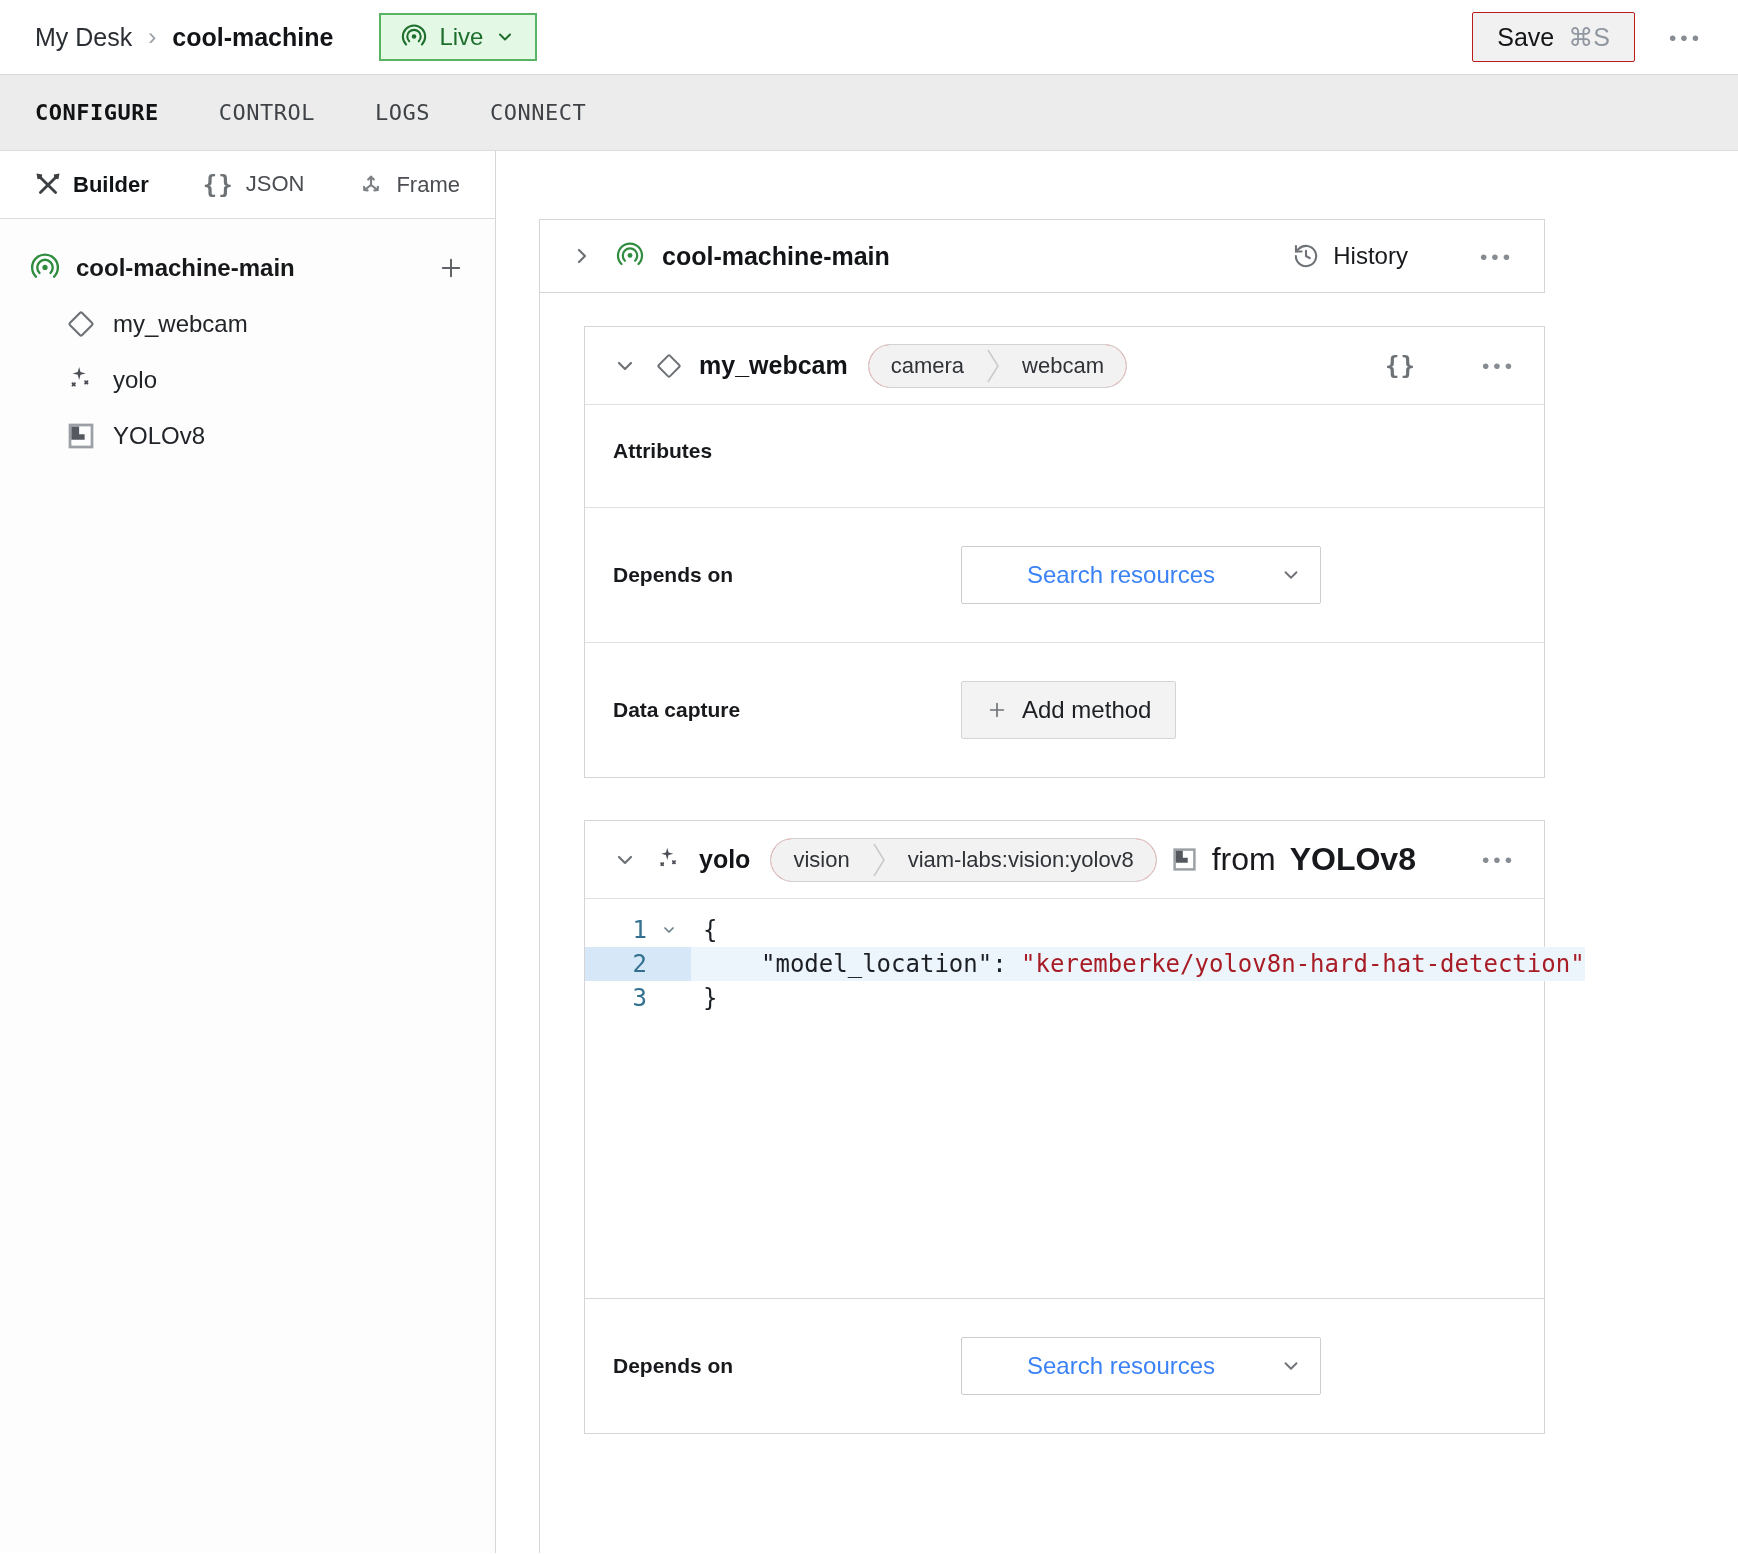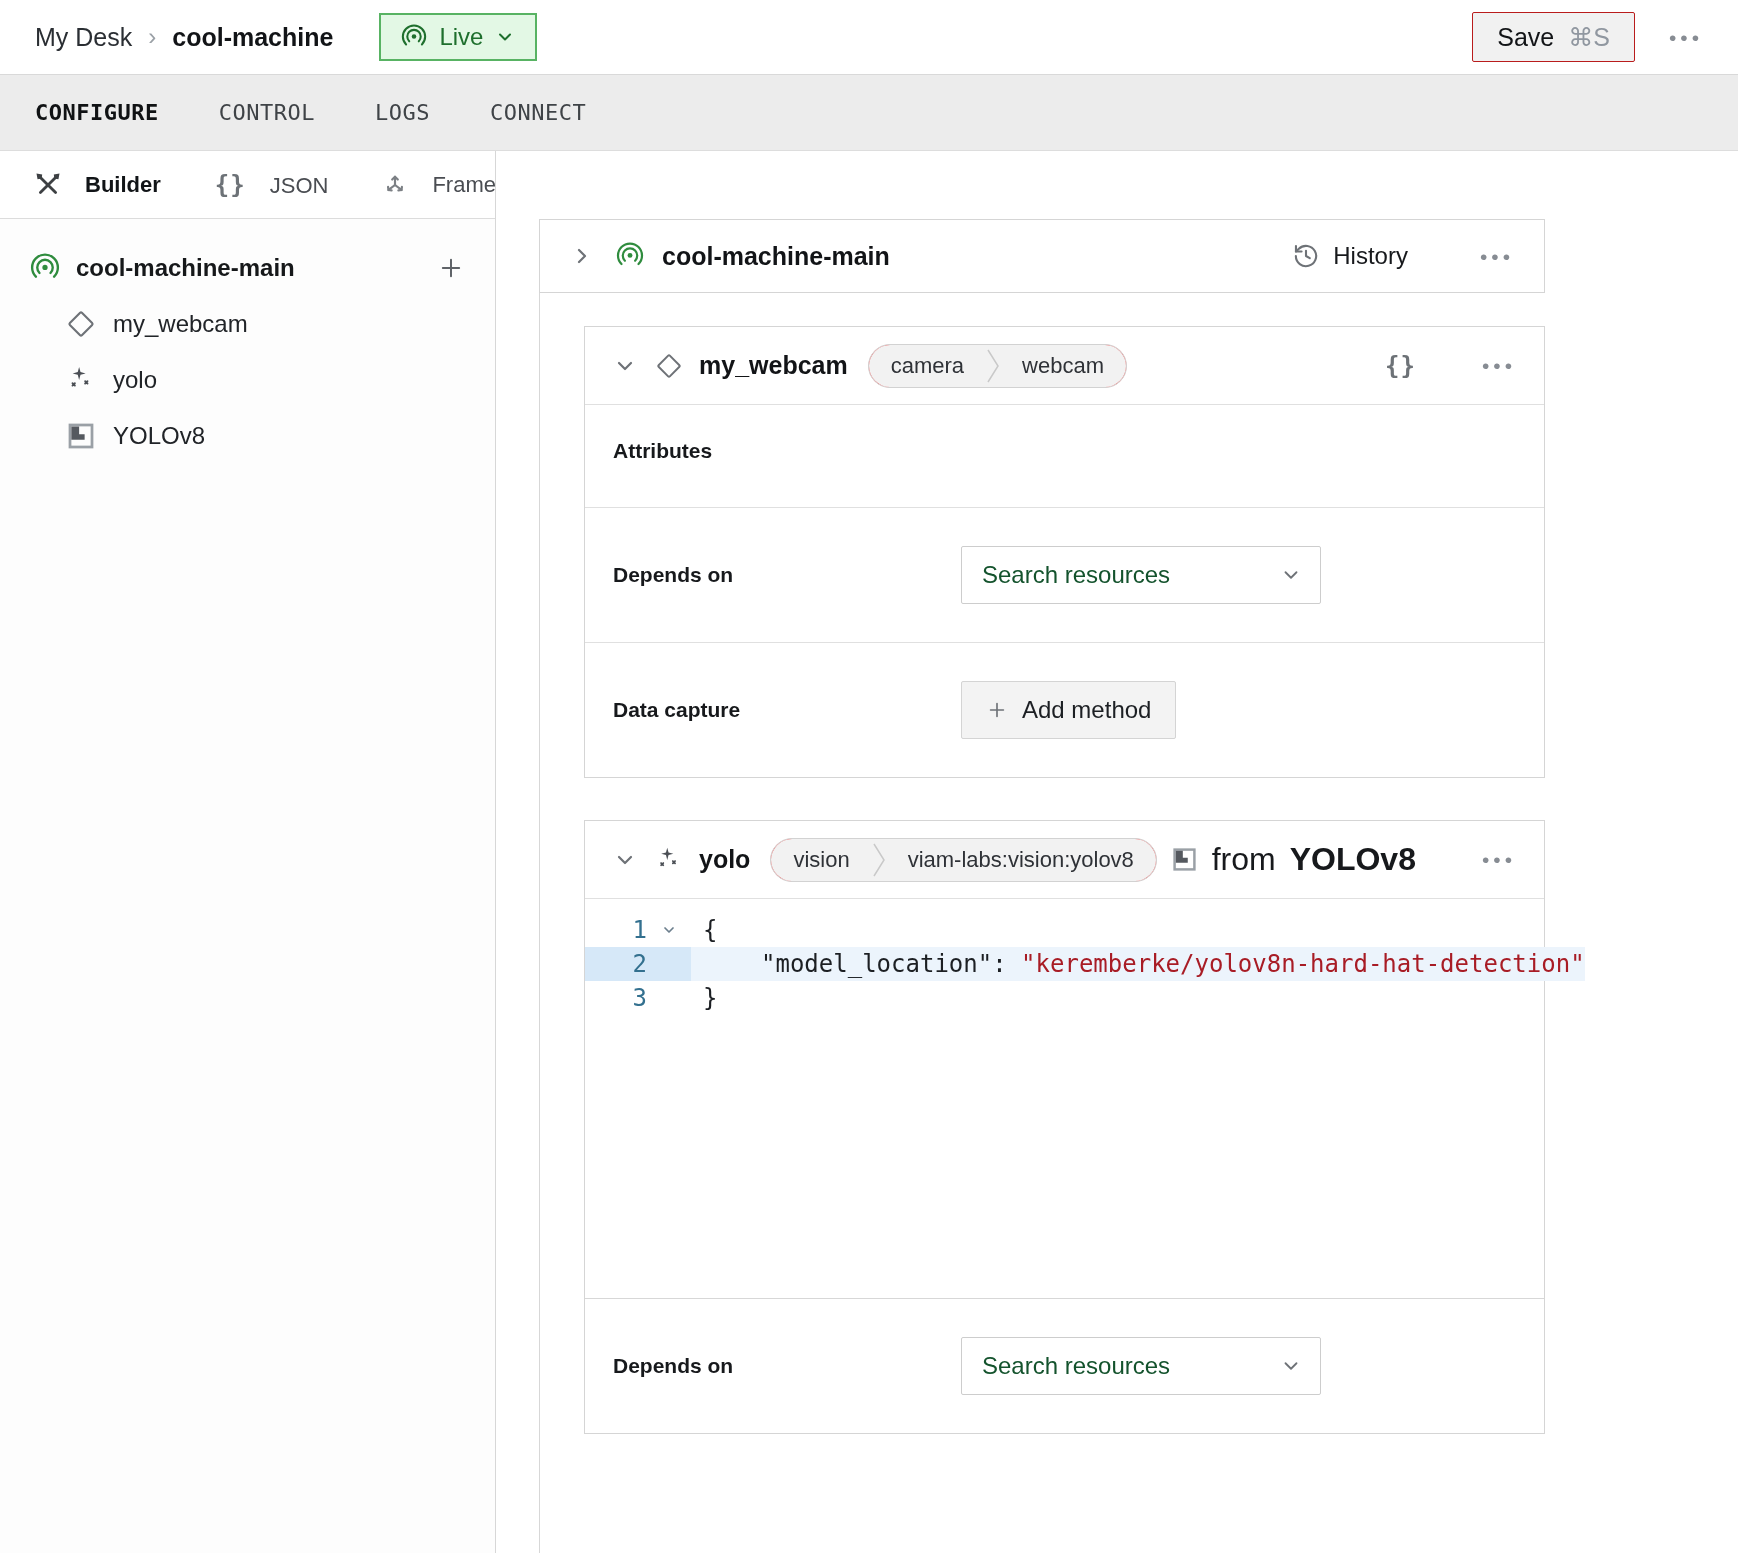--- a/index.html
+++ b/index.html
@@ -49,21 +49,21 @@
 
   
   .content { display:flex; height:1402px; }
 
   
   .sidebar { width:496px; border-right:1px solid #d7d7d7; background:#fdfdfd; }
   .sidebar-toolbar {
     height:68px; display:flex; align-items:center; gap:54px;
     padding:0 35px; border-bottom:1px solid #dcdcdc; background:#fff; font-size:22px;
   }
-  .mode { display:flex; align-items:flex-end; gap:24px; cursor:pointer; color:#4a4d52; }
+  .mode { display:flex; align-items:flex-start; gap:12px; cursor:pointer; color:#4a4d52; }
   .mode.active { color:#111417; font-weight:700; }
   .mode .ic { color:#54585d; }
   .braces-glyph { font-family:"DejaVu Sans Mono",monospace; font-weight:700; color:#6d7277; font-size:24px; letter-spacing:1px; }
   .tree { padding:34px 30px 0 30px; }
   .tree-root { display:flex; align-items:center; gap:16px; cursor:pointer; }
   .tree-root-label { font-size:24px; font-weight:600; color:#16181a; }
   .tree-plus { margin-left:auto; color:#5f6periodic468; color:#5f6368; cursor:pointer; }
   .tree-children { margin-left:36px; margin-top:26px; display:flex; flex-direction:column; gap:26px; }
   .tree-item { display:flex; align-items:center; gap:17px; cursor:pointer; font-size:24px; color:#212428; }
   .ic-gray { color:#6e7277; }
@@ -114,21 +114,21 @@
     font-size:24px; color:#1c1f23; cursor:pointer;
   }
   .gray-btn .ic { color:#6e7277; }
   .in-use { margin-left:30px; font-size:24px; font-weight:600; color:#474e57; }
   .mid-row { padding-top:38px; padding-bottom:38px; align-items:center; }
   .fake-select {
     width:360px; height:58px; background:#fff; border:1px solid #cdcdcd; border-radius:2px;
     display:flex; align-items:center; justify-content:space-between; padding:0 18px 0 20px;
     cursor:pointer;
   }
-  .fake-select .ph { font-size:24px; color:#14532d; }
+  .fake-select .ph { font-size:24px; color:#3b82f6;margin-left:45px; }
   .fake-select .ic { color:#6e7277; }
 
   
   .editor {
     height:400px; border-bottom:1px solid #d7d7d7; padding-top:14px;
     font-family:"DejaVu Sans Mono", monospace; font-size:24px; line-height:34px;
     cursor:text;
   }
   .code-line { display:flex; height:34px; }
   .gutter { display:flex; flex:0 0 106px; }

